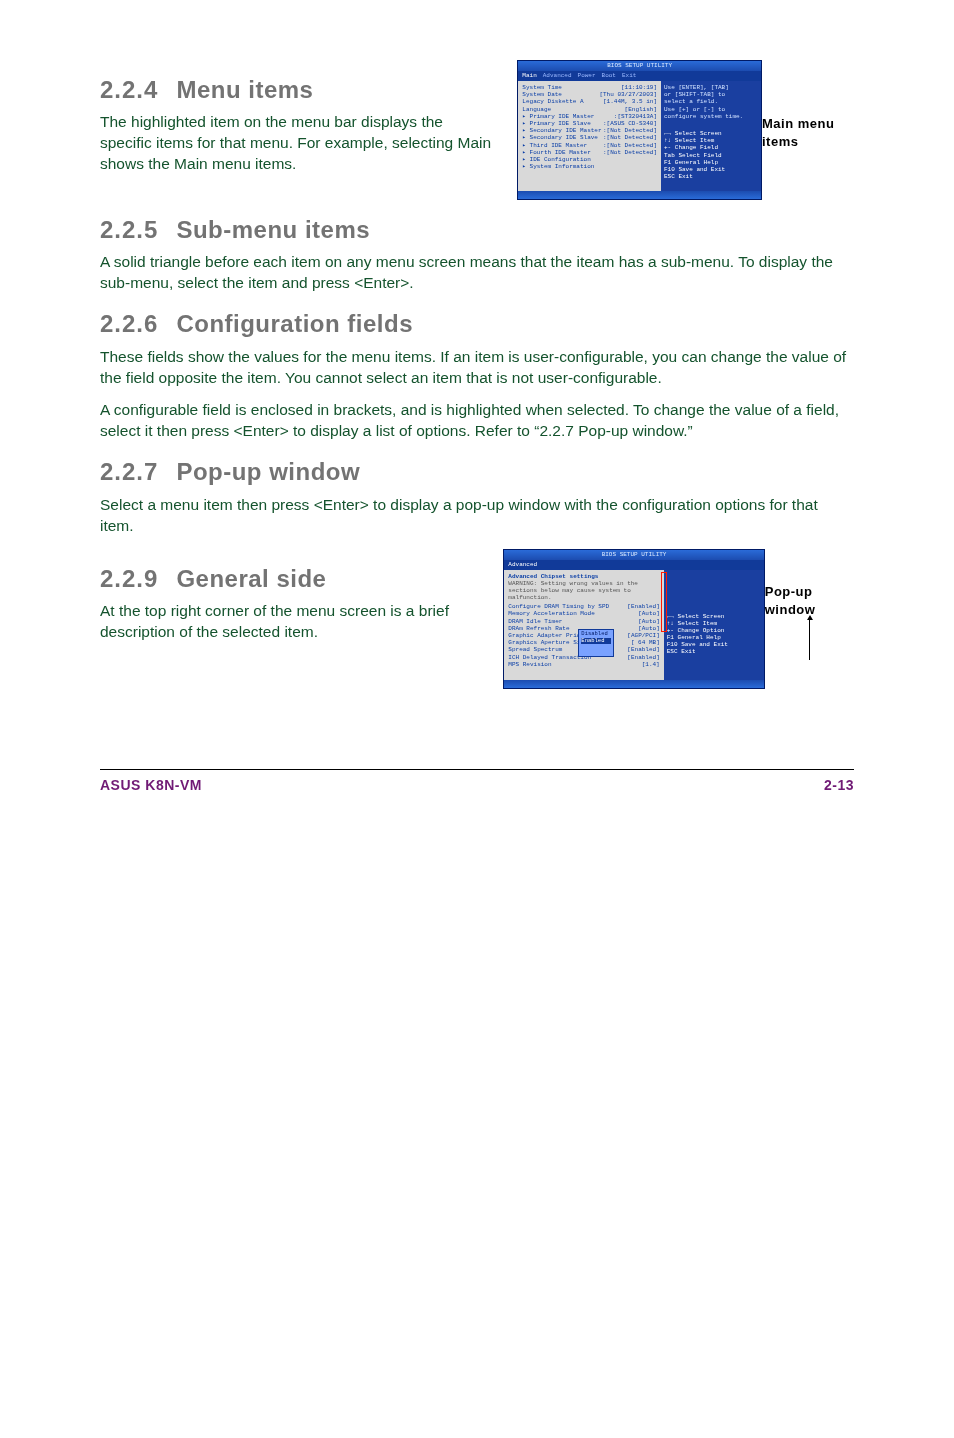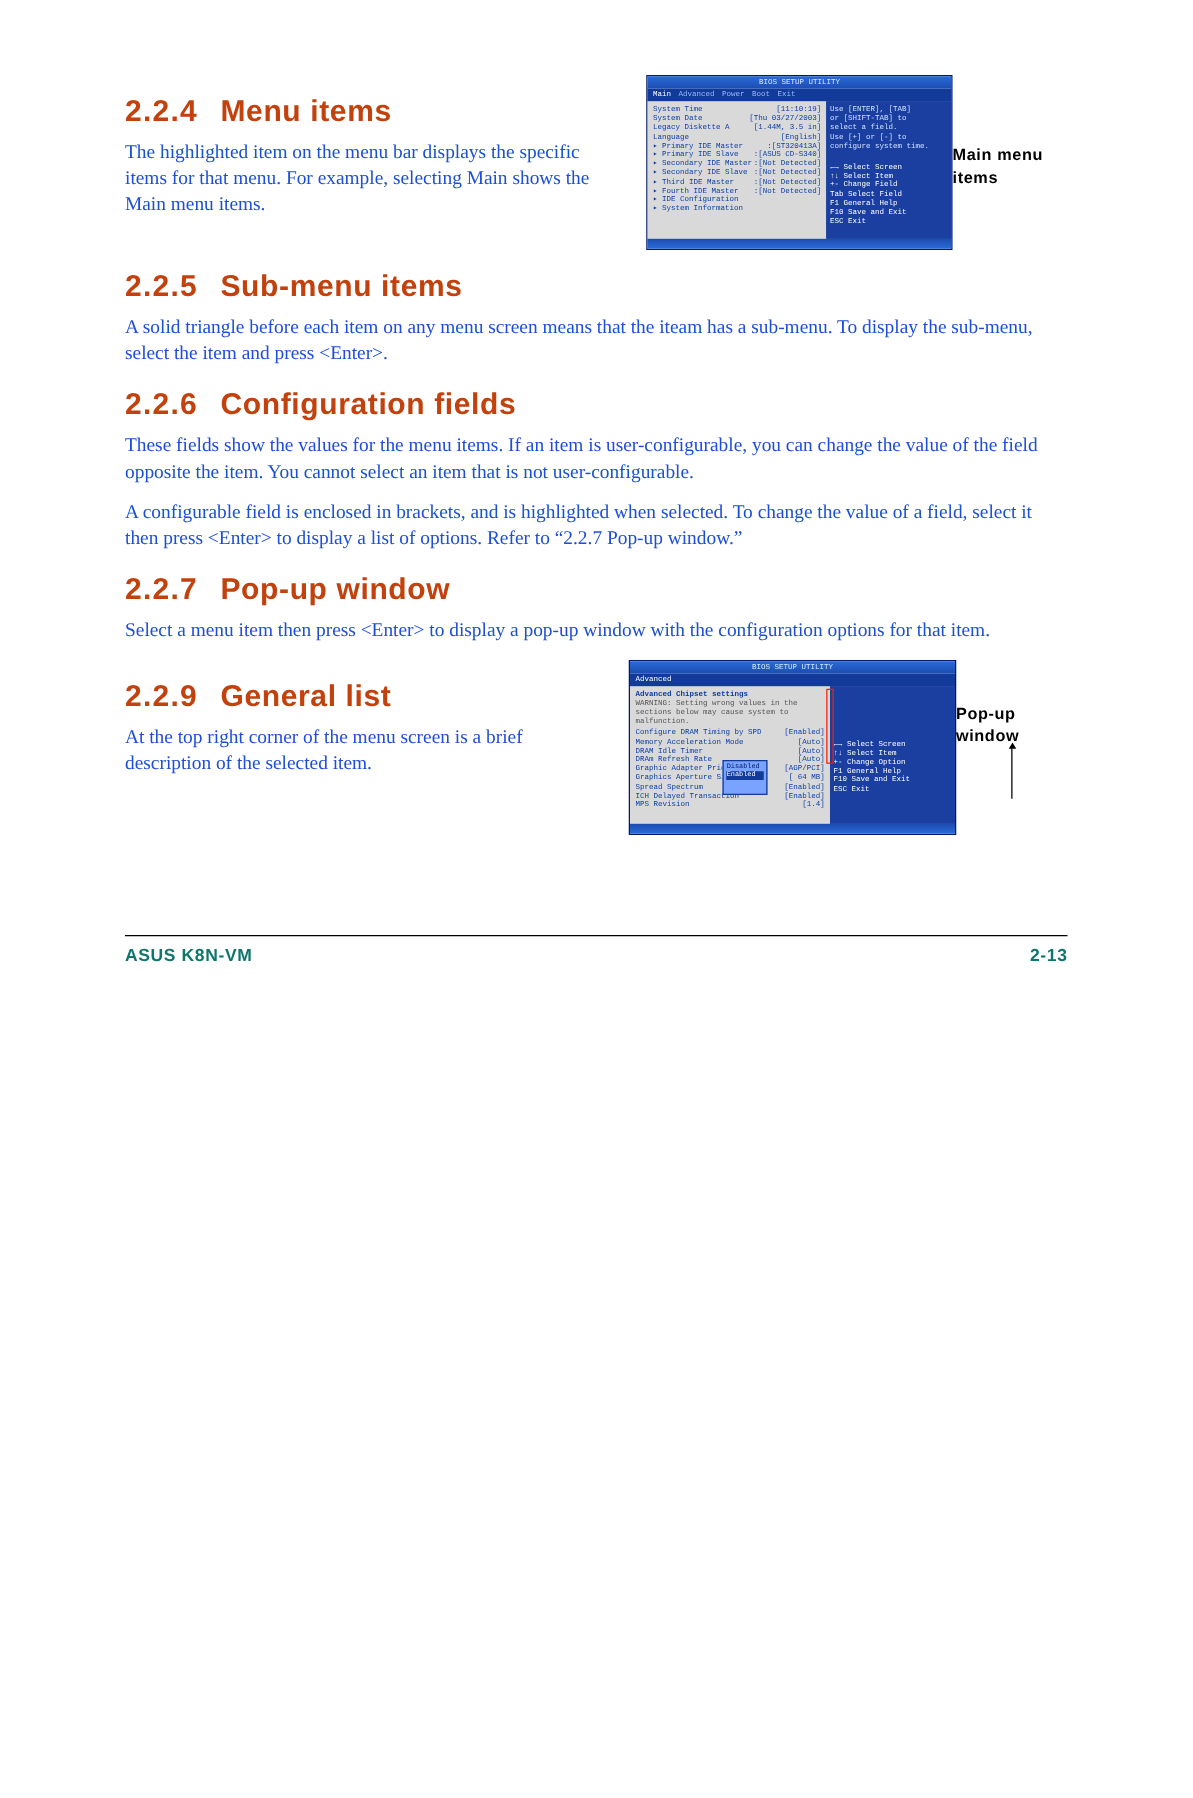--- a/index.html
+++ b/index.html
@@ -13,45 +13,45 @@
     font-size: 15.5px;
     line-height: 1.35;
   }
   h2 {
     font-family: "Trebuchet MS", Verdana, sans-serif;
     font-weight: bold;
     font-size: 24px;
     letter-spacing: 0.5px;
     margin-top: 14px;
     margin-bottom: 6px;
-    color: #c2410c;
+    color: #737373;
   }
   h2 .num { margin-right: 18px; letter-spacing: 1px; }
-  p { margin-bottom: 12px; color: #1d4ed8; font-family: Liberation Serif, serif; }
+  p { margin-bottom: 12px; color: #14532d; }
   .row { display: flex; gap: 20px; align-items: flex-start; }
   .col-left { flex: 1 1 auto; }
   .col-right { flex: 0 0 310px; display:flex; flex-direction:row; align-items:center; }
   .caption {
     font-family: "Trebuchet MS", Verdana, sans-serif;
     font-weight: bold;
     font-size: 13px;
     letter-spacing: 0.5px;
     margin-top: 6px;
     color: #000;
   }
   .footer {
     border-top: 1.5px solid #000;
     margin-top: 80px;
     padding-top: 6px;
     display: flex;
     justify-content: space-between;
     font-family: "Trebuchet MS", Verdana, sans-serif;
     font-weight: bold;
     font-size: 14px;
-    color: #0f766e;
+    color: #701a75;
     letter-spacing: 0.5px;
   }
 
   
   .bios {
     width: 300px;
     font-family: "Courier New", monospace;
     font-size: 6px;
     line-height: 1.2;
     color: #fff;
@@ -232,21 +232,21 @@
 <h2><span class="num">2.2.6</span><span>Configuration fields</span></h2>
 <p>These fields show the values for the menu items. If an item is user-configurable, you can change the value of the field opposite the item. You cannot select an item that is not user-configurable.</p>
 <p>A configurable field is enclosed in brackets, and is highlighted when selected. To change the value of a field, select it then press &lt;Enter&gt; to display a list of options. Refer to “2.2.7 Pop-up window.”</p>
 
 <h2><span class="num">2.2.7</span><span>Pop-up window</span></h2>
 <p>Select a menu item then press &lt;Enter&gt; to display a pop-up window with the configuration options for that item.</p>
 
 <div class="row">
   <div class="col-left">
 
-    <h2><span class="num">2.2.9</span><span>General list</span></h2>
+    <h2><span class="num">2.2.9</span><span>General side</span></h2>
     <p>At the top right corner of the menu screen is a brief description of the selected item.</p>
   </div>
   <div class="col-right">
     <div class="bios bios2">
       <div class="titlebar">BIOS SETUP UTILITY</div>
       <div class="tabs">
         <span class="active">Advanced</span>
       </div>
       <div class="body">
         <div class="pane-left popup-wrap">

